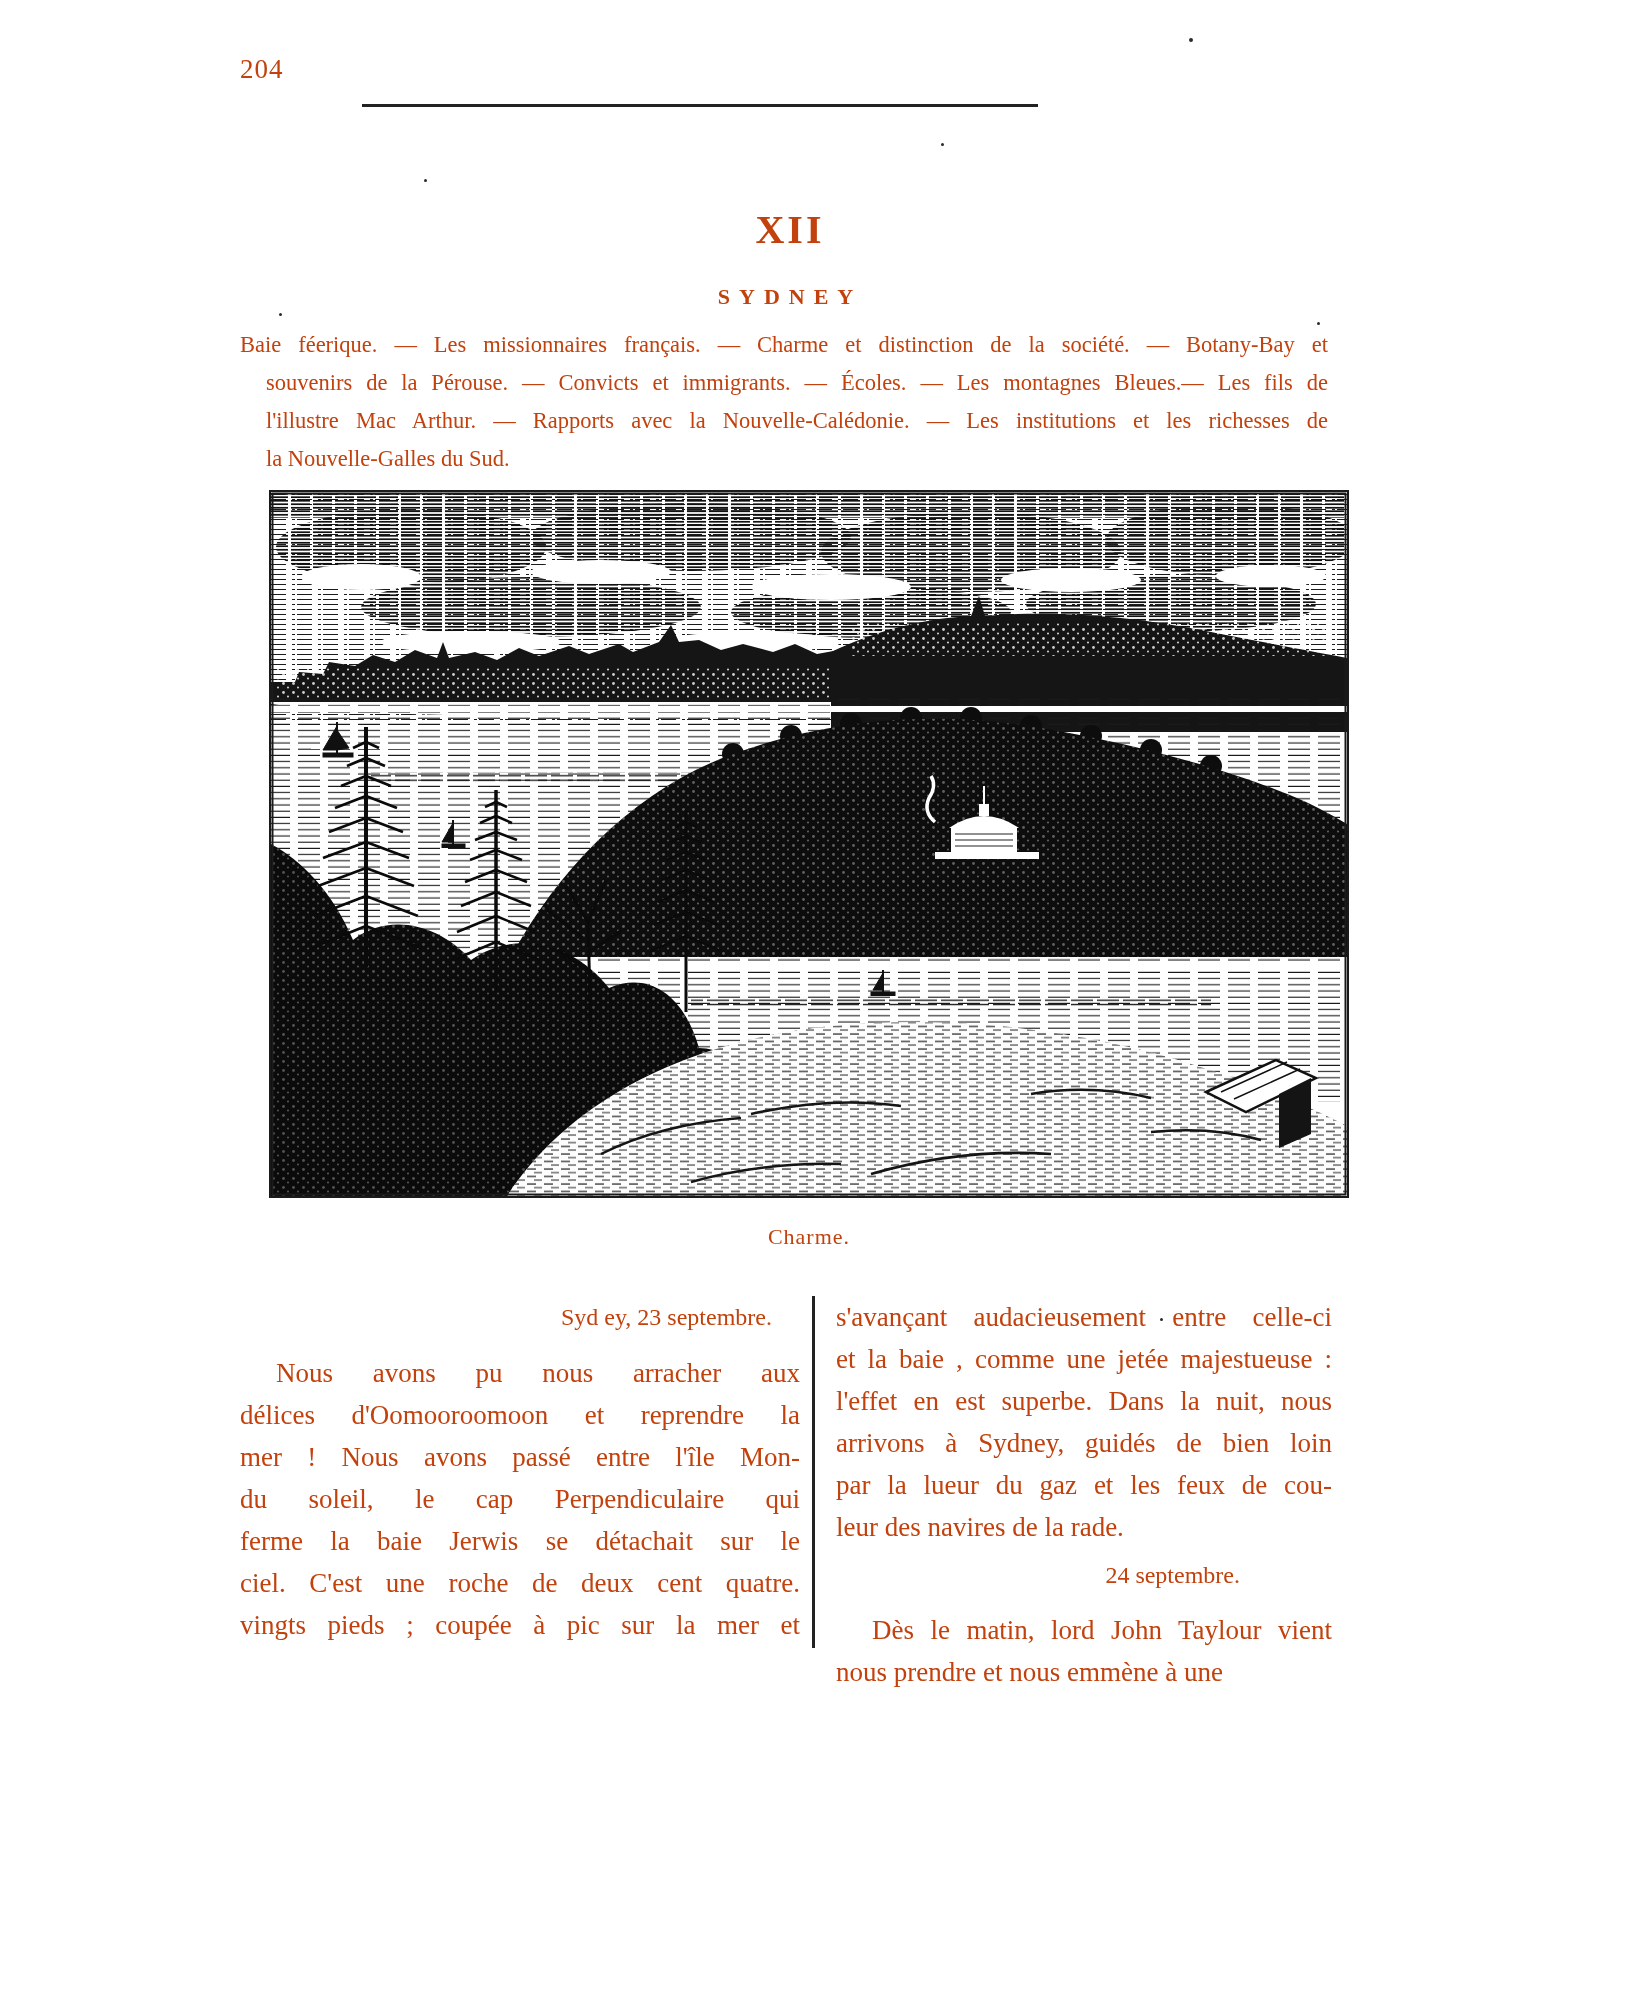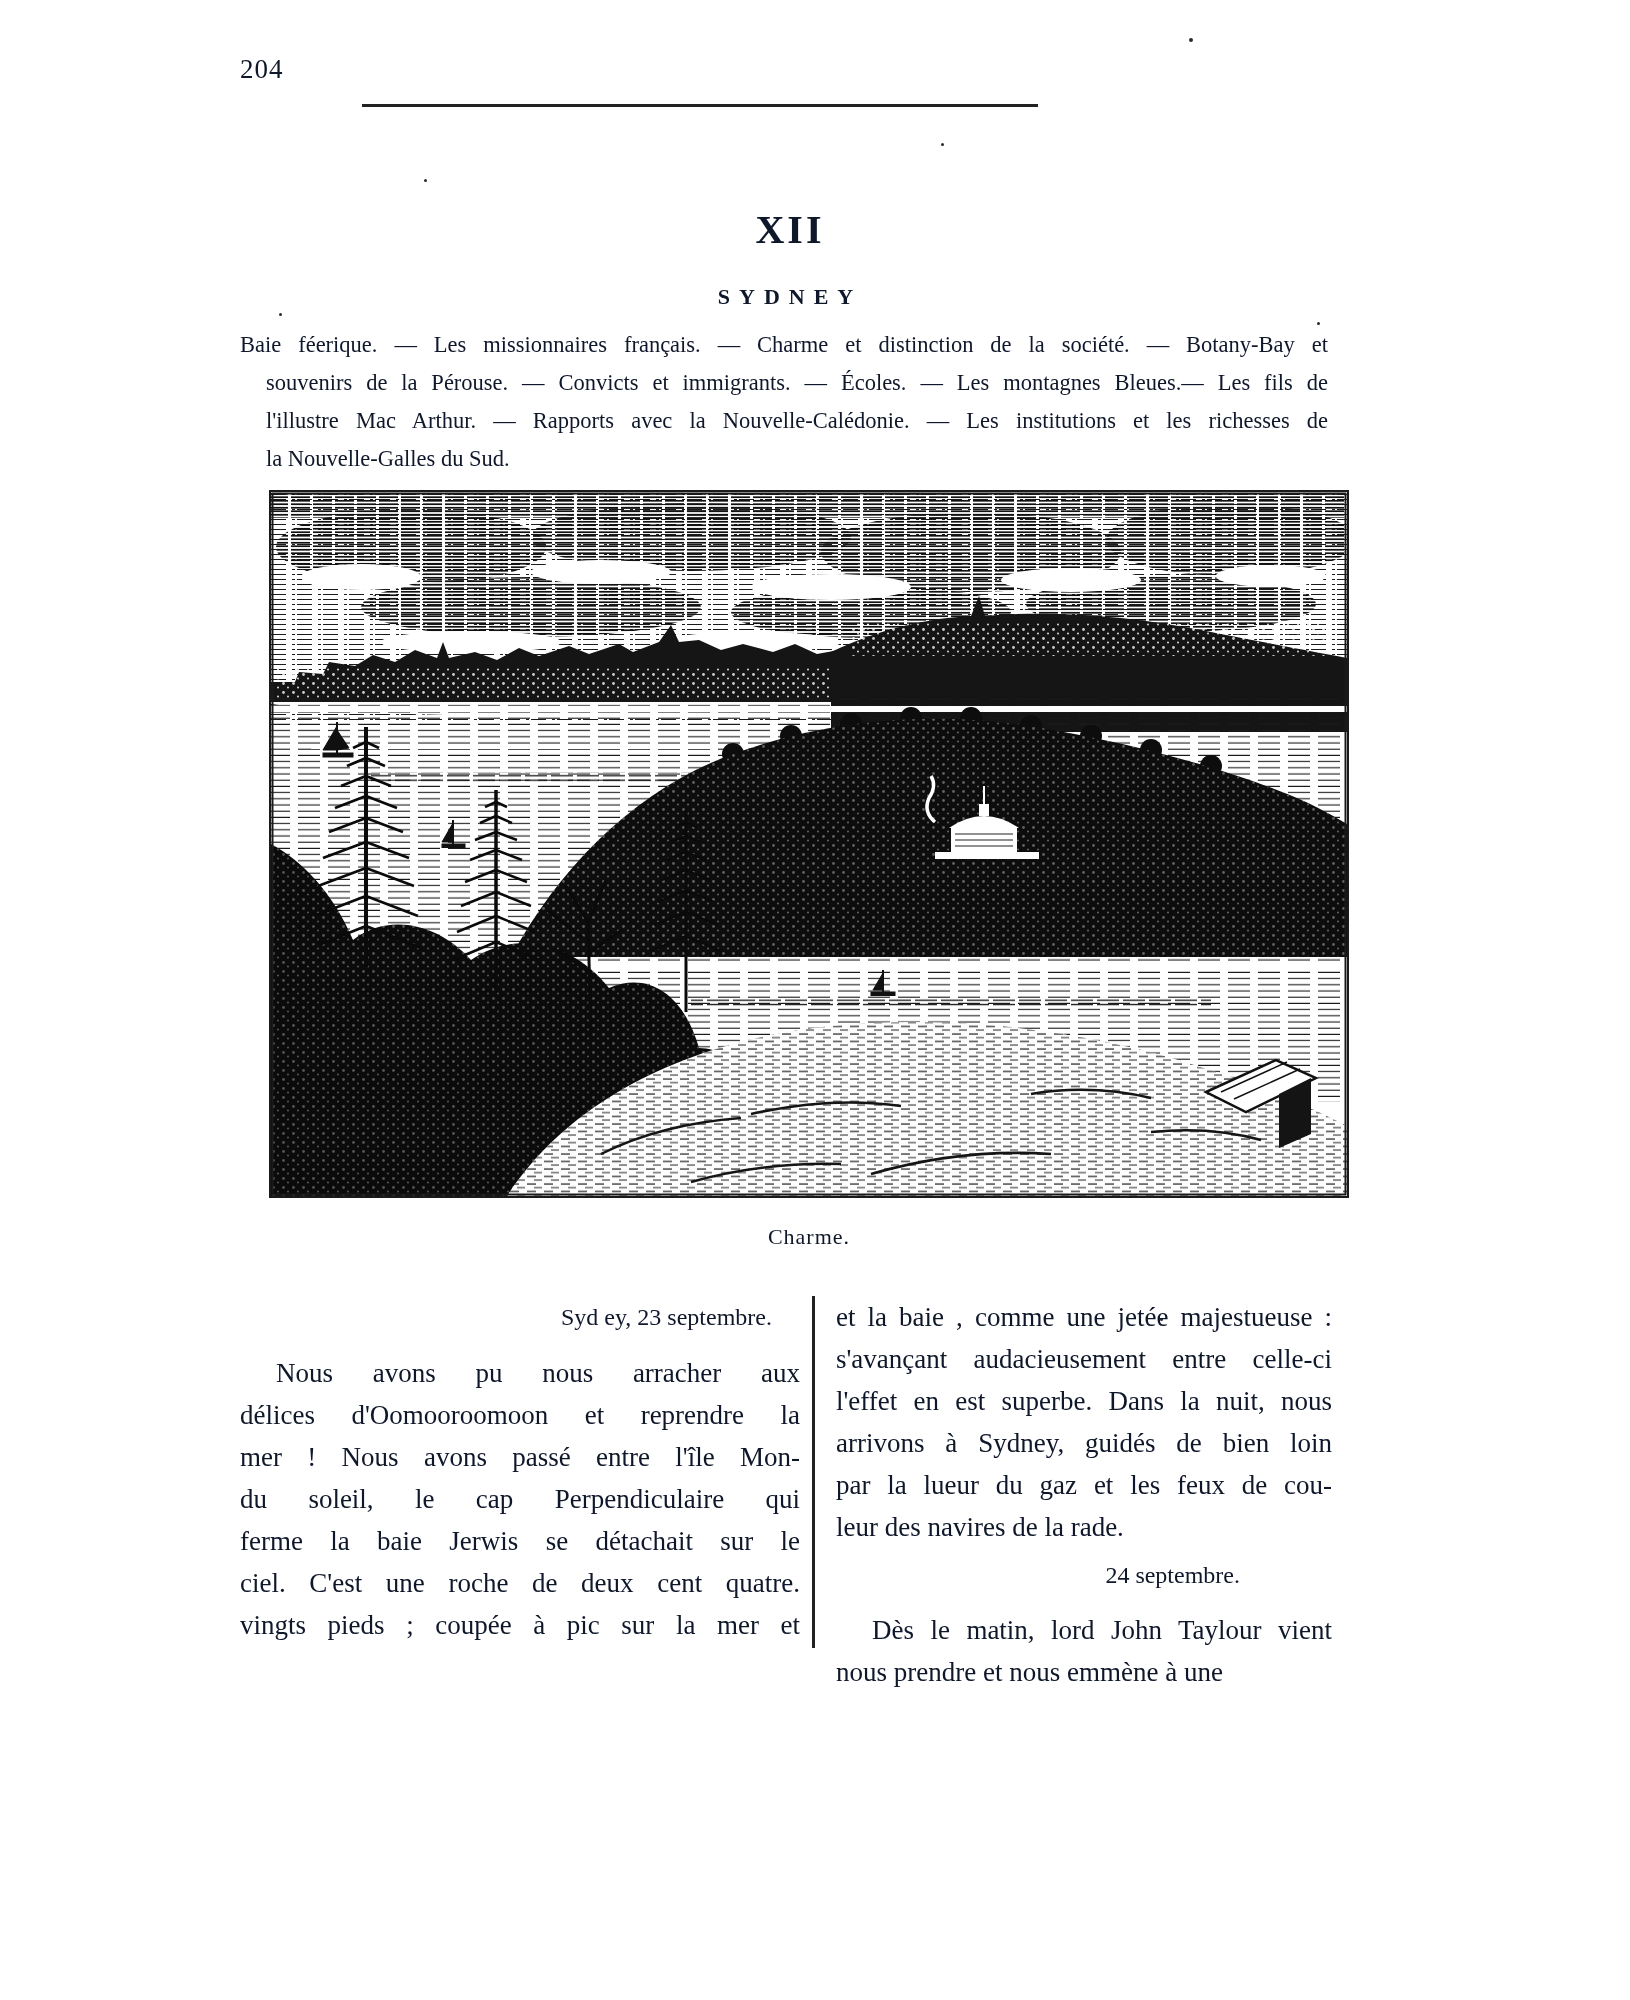--- a/index.html
+++ b/index.html
@@ -1,18 +1,18 @@
 <!DOCTYPE html>
 <html><head>
 <meta charset="utf-8">
 <style>
   html,body{margin:0;padding:0;background:#e8e8e8;}
   .page{
     position:relative;width:1630px;height:2000px;background:#ffffff;
-    margin:0 auto;overflow:hidden;color:#0f172a;
+    margin:0 auto;overflow:hidden;color:#c2410c;
     font-family:"Liberation Serif","DejaVu Serif",serif;
   }
   
   .page-number{position:absolute;left:240px;top:54px;font-size:27px;letter-spacing:1px;}
   .running-title{
     position:absolute;left:420px;top:56px;width:440px;text-align:center;
     font-size:25px;letter-spacing:5px;word-spacing:8px;
   }
   .header-rule{position:absolute;left:362px;top:104px;width:676px;height:3px;background:#222;}
   
@@ -239,22 +239,22 @@
     <div class="tline">mer ! Nous avons passé entre l'île Mon-</div>
     <div class="tline">du soleil, le cap Perpendiculaire qui</div>
     <div class="tline">ferme la baie Jerwis se détachait sur le</div>
     <div class="tline">ciel. C'est une roche de deux cent quatre.</div>
     <div class="tline">vingts pieds ; coupée à pic sur la mer et</div>
   </div>
 
   <div class="col-divider"></div>
 
   <div class="col col-right">
+    <div class="tline">s'avançant audacieusement entre celle-ci</div>
     <div class="tline">et la baie , comme une jetée majestueuse :</div>
-    <div class="tline">s'avançant audacieusement entre celle-ci</div>
     <div class="tline">l'effet en est superbe. Dans la nuit, nous</div>
     <div class="tline">arrivons à Sydney, guidés de bien loin</div>
     <div class="tline">par la lueur du gaz et les feux de cou-</div>
     <div class="tline end">leur des navires de la rade.</div>
     <div class="dateline dateline-right">24 septembre.</div>
     <div class="tline indent">Dès le matin, lord John Taylour vient</div>
     <div class="tline end">nous prendre et nous emmène à une</div>
   </div>
 
 </div>

